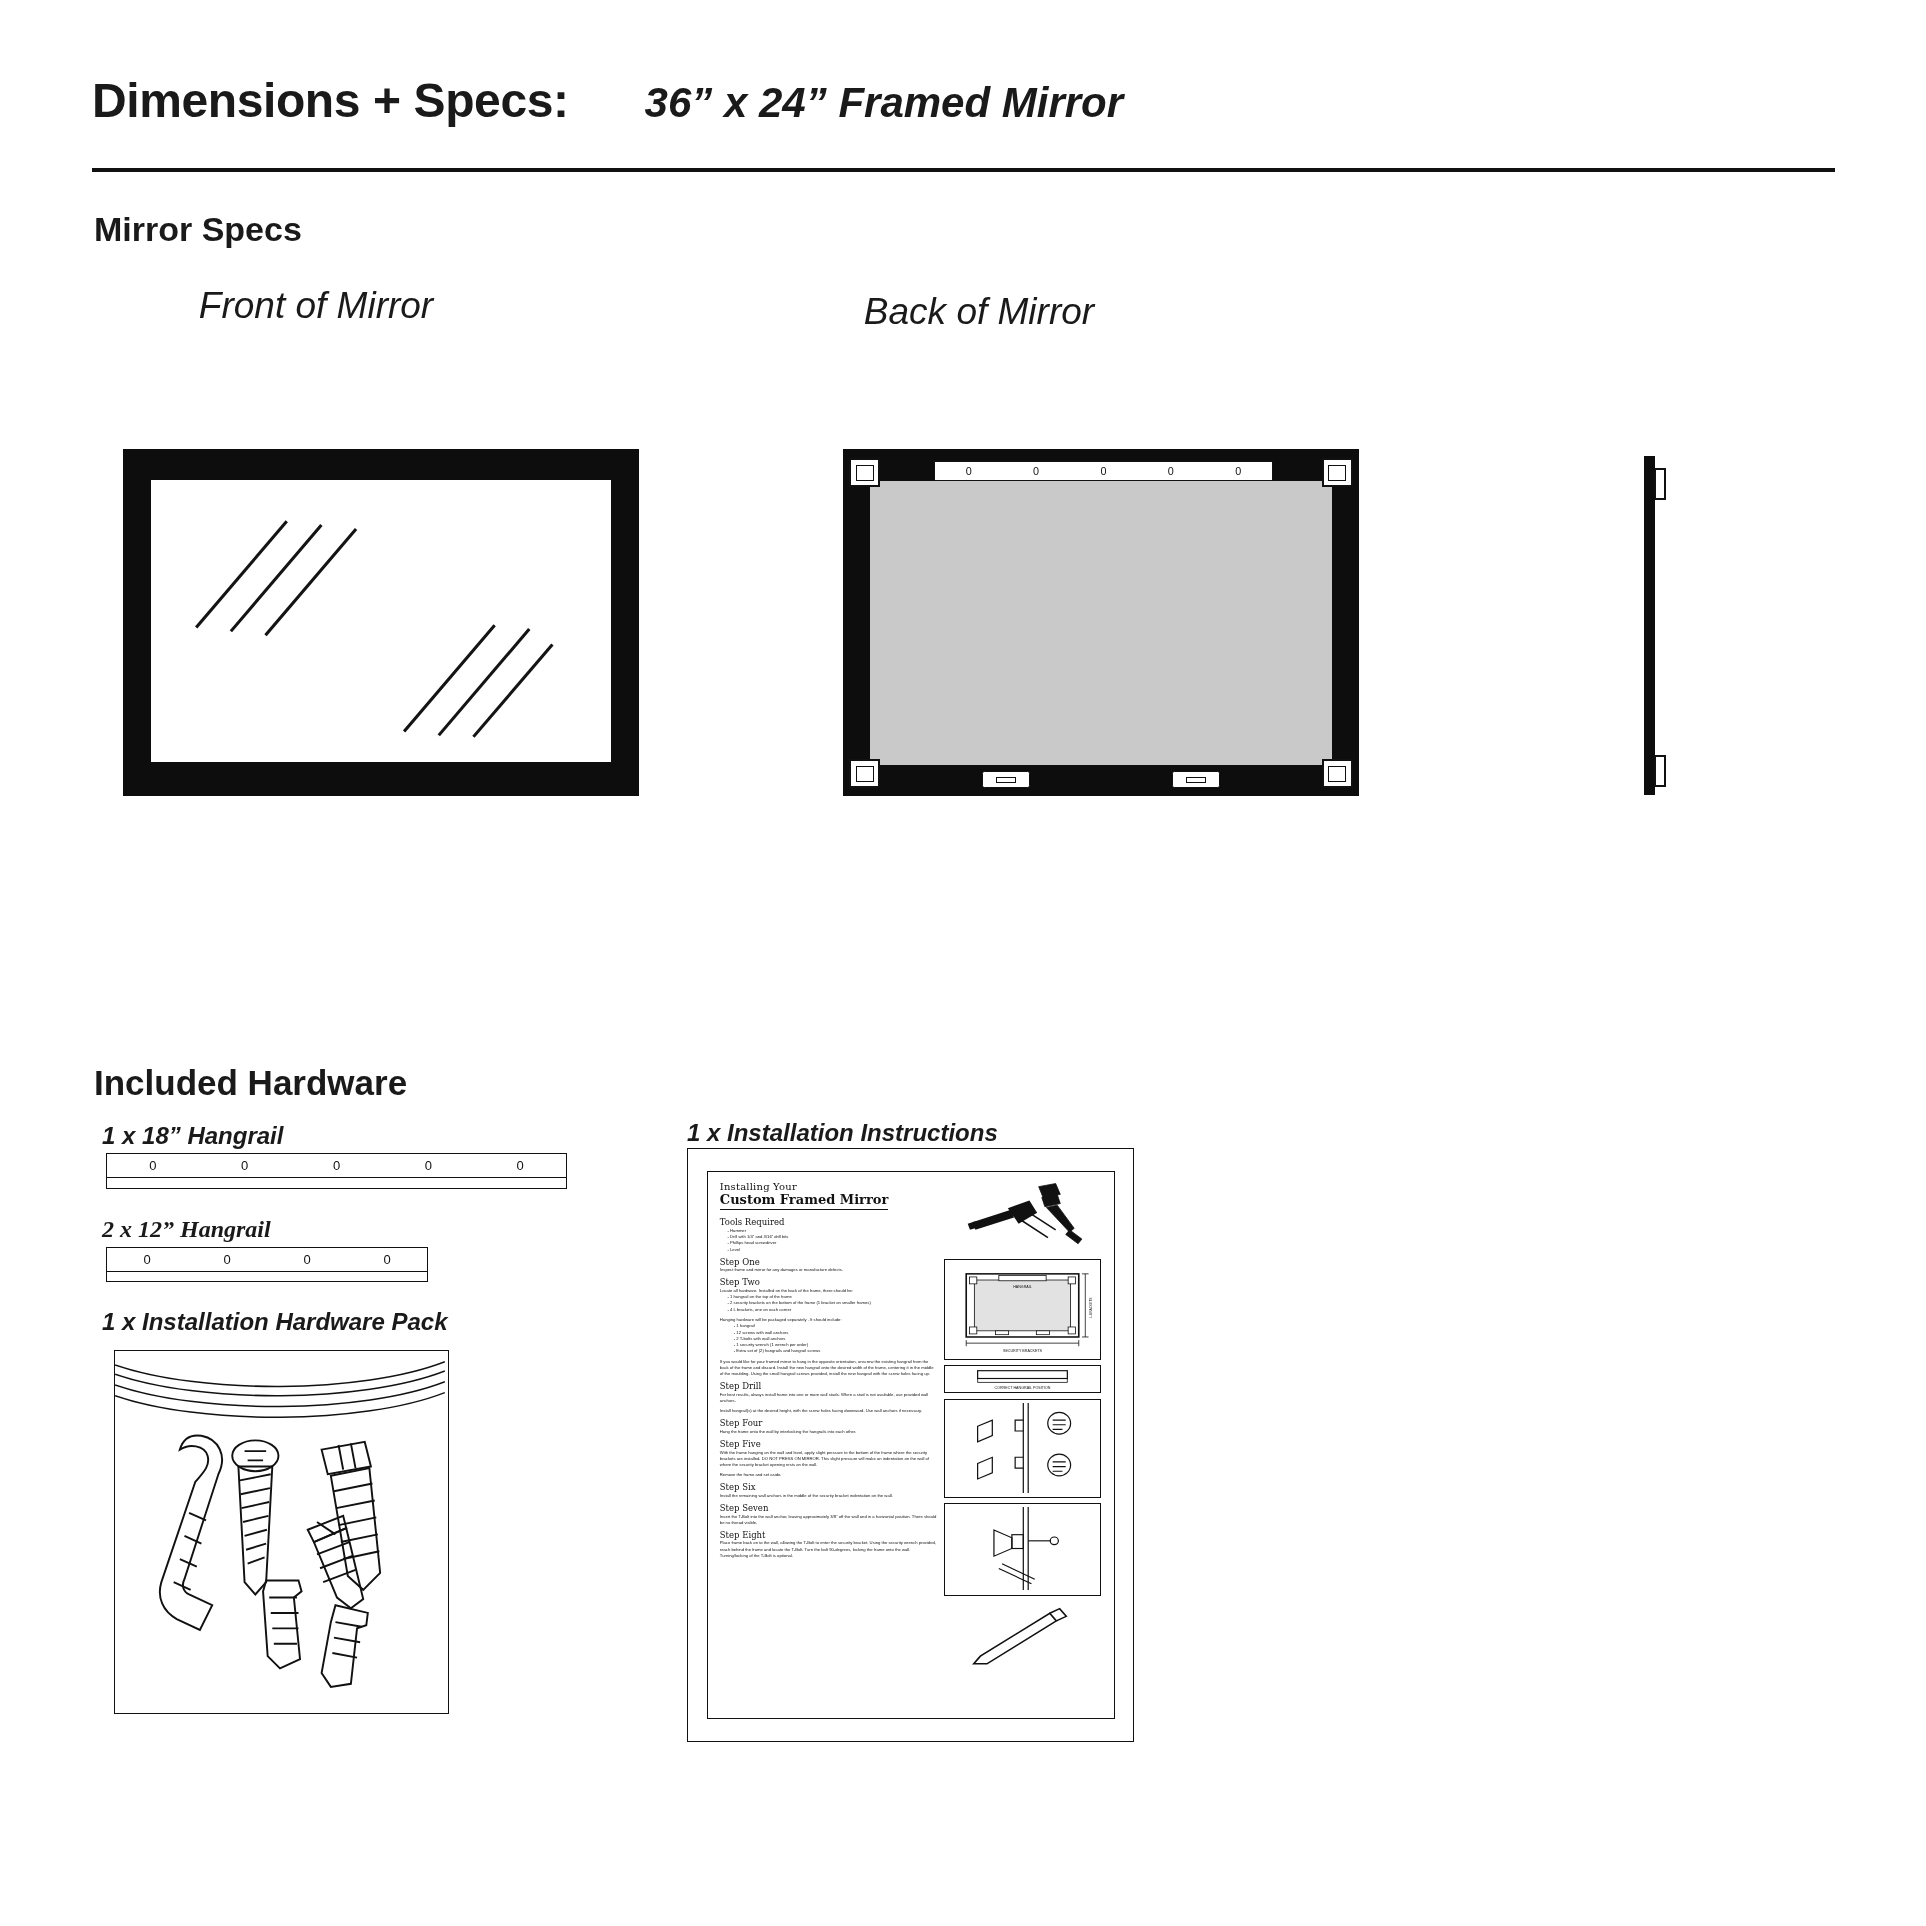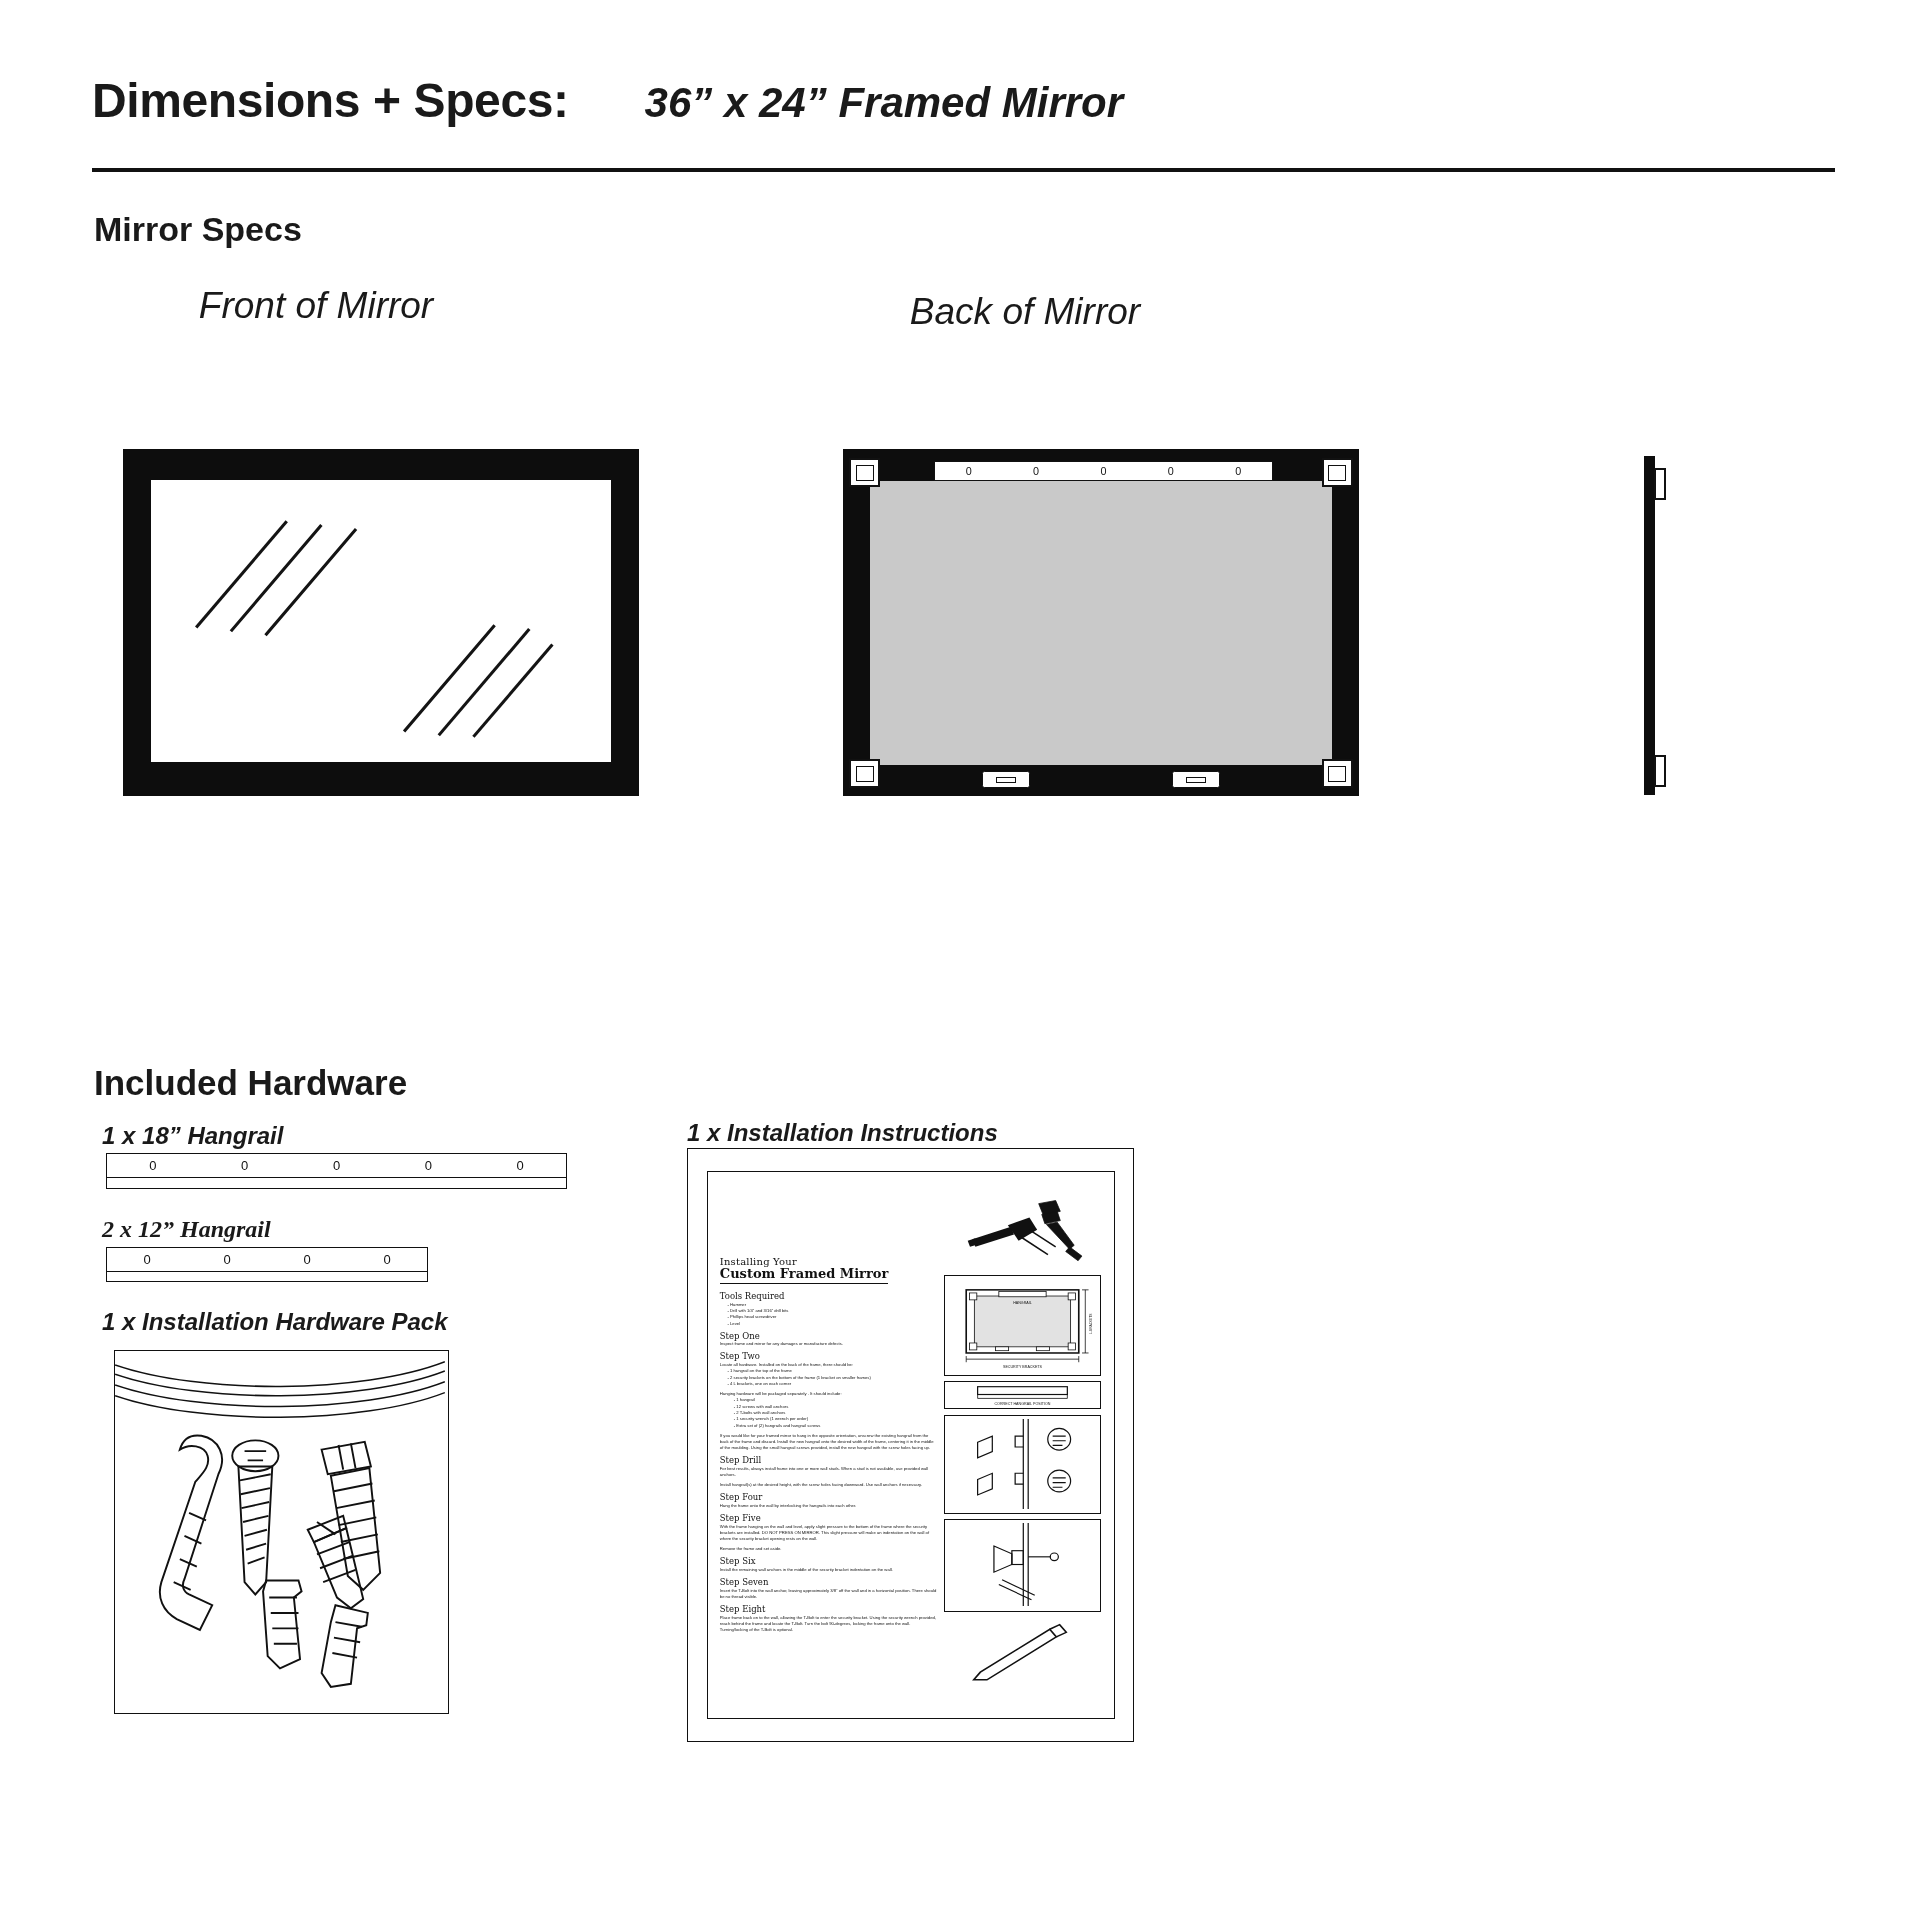--- a/index.html
+++ b/index.html
@@ -64,21 +64,21 @@
 
   .view-label {
     position: absolute;
     font-size: 37px;
     font-weight: 400;
     font-style: italic;
     color: #1a1a1a;
     text-align: center;
   }
   #label-front { left: 131px; top: 285px; width: 370px; }
-  #label-back  { left: 840px; top: 291px; width: 370px; }
+  #label-back  { left: 794px; top: 291px; width: 370px; }
   #label-side  { left: 1410px; top: 291px; width: 462px; }
 
   
   .front-mirror {
     position: absolute;
     left: 123px;
     top: 449px;
     width: 516px;
     height: 347px;
     background: #0d0d0d;
@@ -253,21 +253,20 @@
     position: absolute;
     left: 18.5px;
     top: 21.6px;
     right: 18.5px;
     bottom: 21.6px;
     border: 0.8px solid #111;
     padding: 10.8px 12.3px;
     box-sizing: border-box;
     display: flex;
     gap: 7.7px;
-    align-items: center;
   }
   .instr-col-left {
     width: 58%;
     font-size: 4px;
     line-height: 1.45;
     color: #111;
   }
   .instr-col-right {
     width: 42%;
     display: flex;

